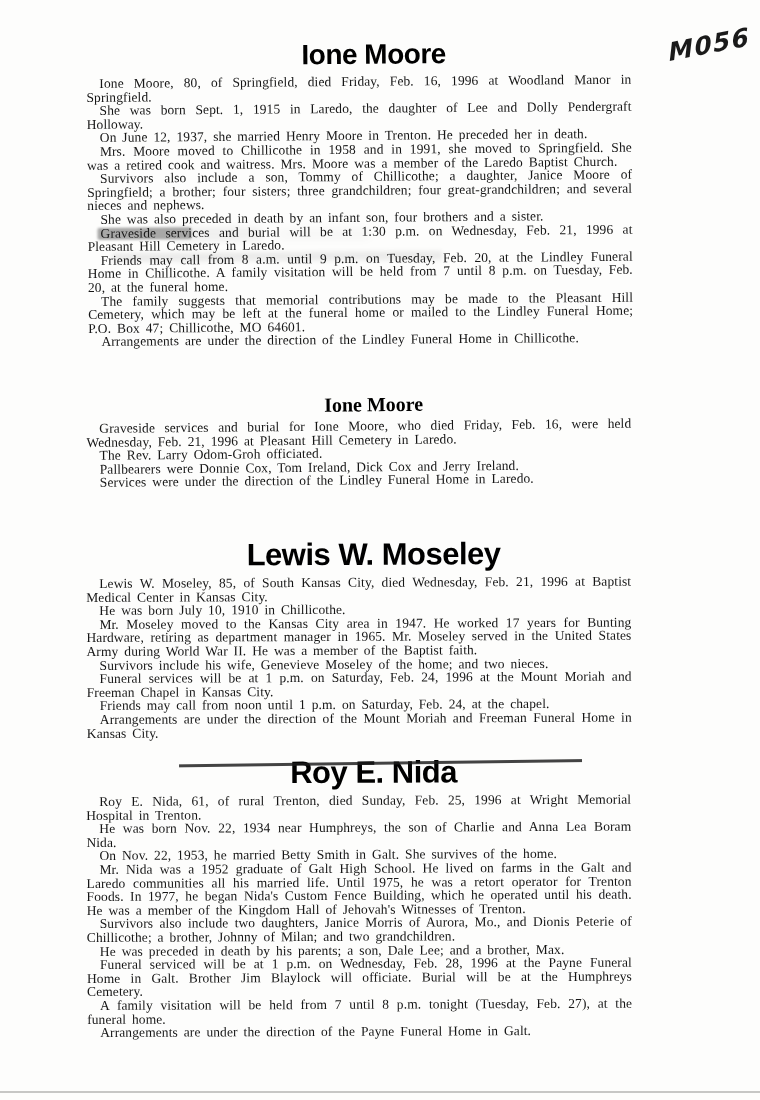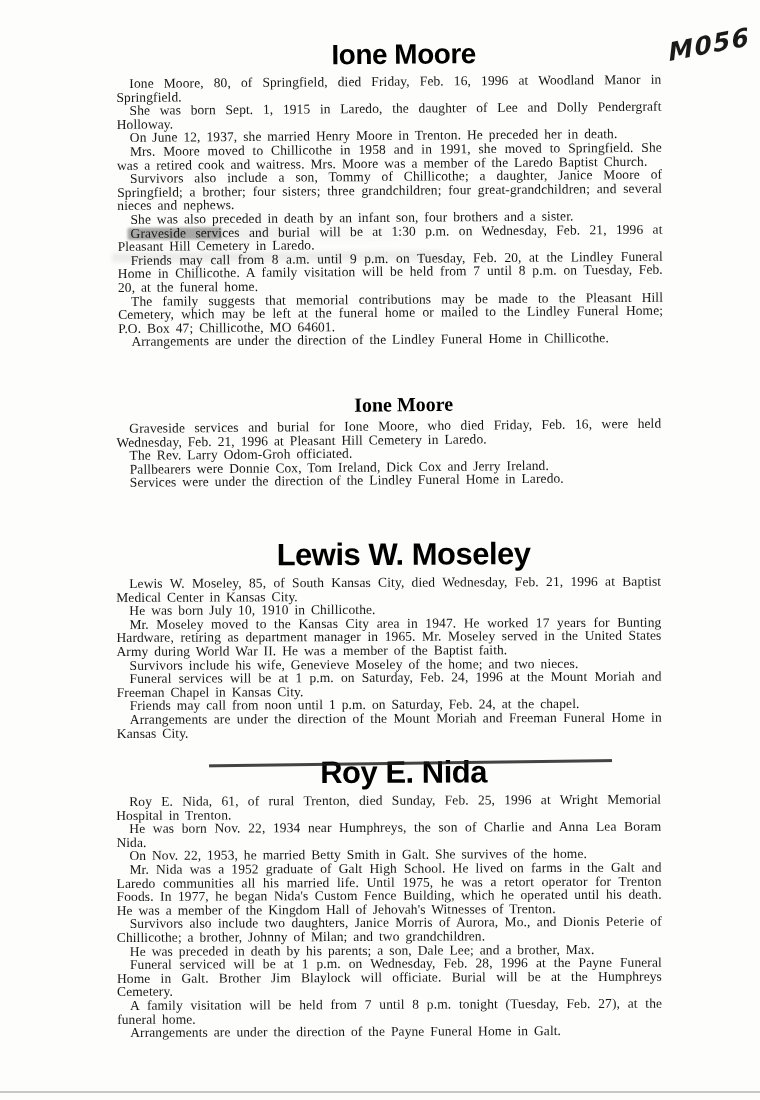--- a/index.html
+++ b/index.html
@@ -23,21 +23,21 @@
     left: 668px;
     top: 30px;
     font: italic 600 25px "DejaVu Sans", sans-serif;
     letter-spacing: 1.5px;
     color: #1a1a1a;
     transform: rotate(-11deg) skewX(-7deg);
     white-space: nowrap;
   }
   .column {
     position: absolute;
-    left: 116px;
+    left: 86px;
     top: 0;
     width: 545px;
     height: 1100px;
   }
   section.obit {
     position: absolute;
     left: 0;
     width: 100%;
     transform-origin: left top;
   }

